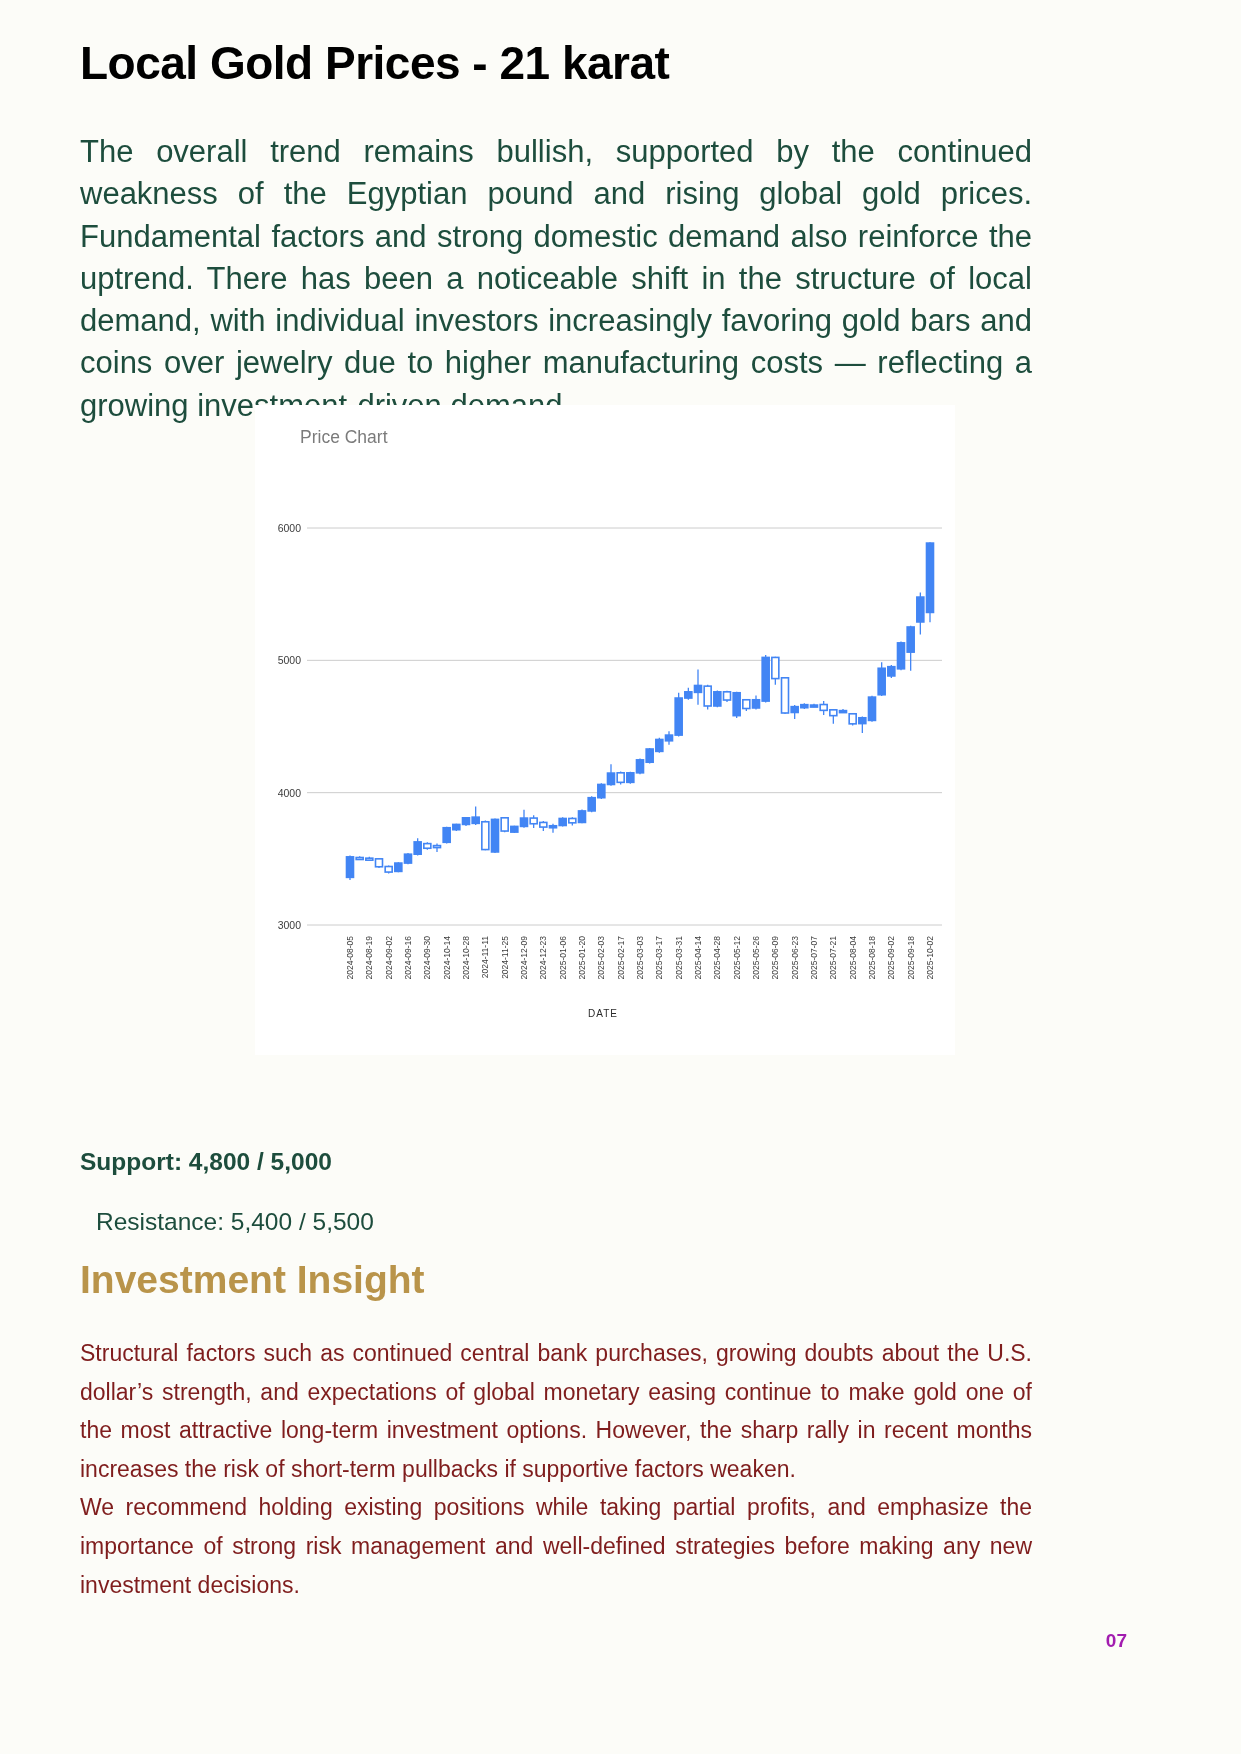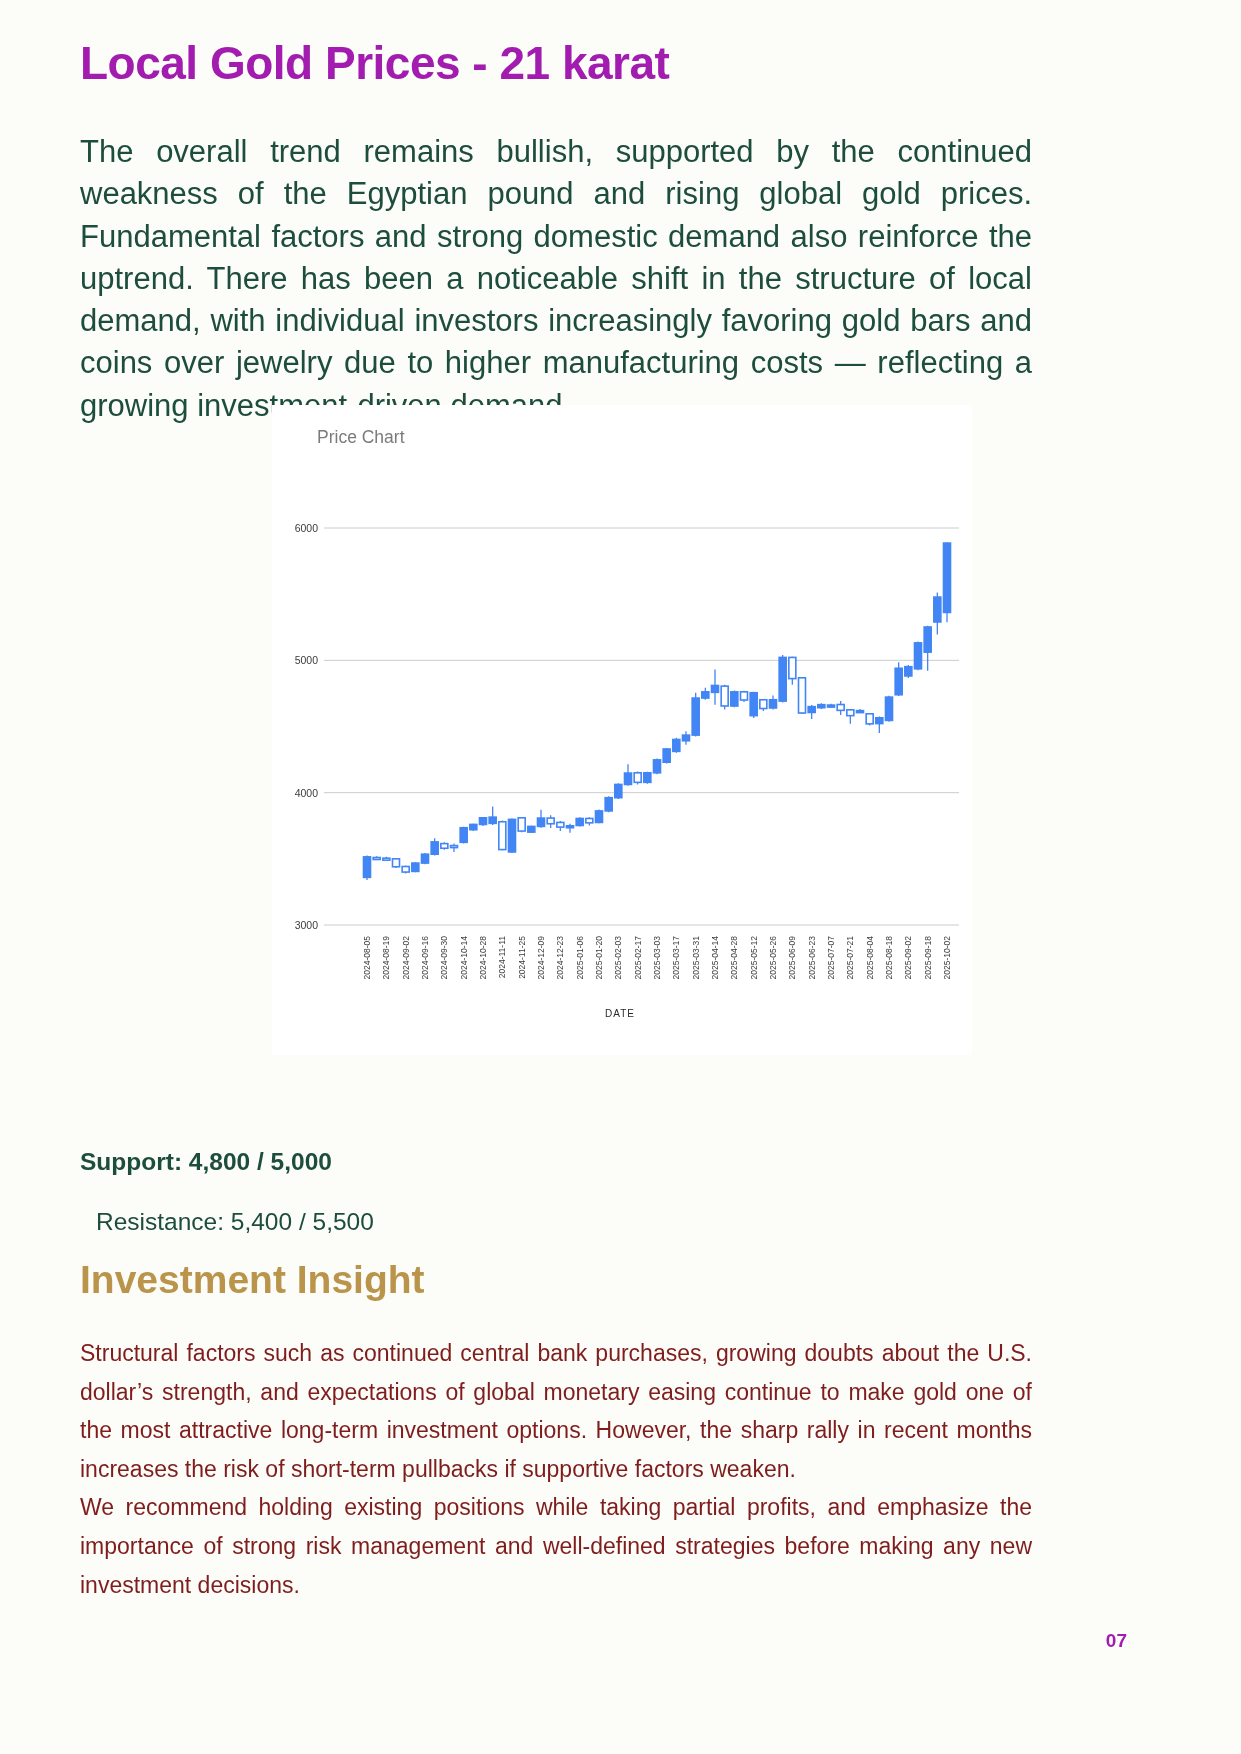--- a/index.html
+++ b/index.html
@@ -1,22 +1,22 @@
 <!DOCTYPE html>
 <html><head>
 <meta charset="utf-8">
 <style>
   html,body{margin:0;padding:0;}
   body{background:#e8e8e8;font-family:"Liberation Sans",sans-serif;}
   .page{position:relative;width:1241px;height:1754px;background:#fcfcf8;margin:0 auto;overflow:hidden;}
   .page-title{position:absolute;left:80px;top:36px;margin:0;font-size:46px;font-weight:700;
-    color:#a21caf;letter-spacing:-0.5px;}
+    color:#000000;letter-spacing:-0.5px;}
   .intro{position:absolute;left:80px;top:131px;width:952px;margin:0;font-size:31px;
     line-height:42.3px;color:#1d4d3d;text-align:justify;}
-  .chart-wrap{position:absolute;left:272px;top:405px;width:700px;height:650px;background:#ffffff;text-decoration:underline;}
+  .chart-wrap{position:absolute;left:255px;top:405px;width:700px;height:650px;background:#ffffff;text-decoration:underline;}
   .sr-head{position:absolute;left:80px;top:1103px;margin:0;font-size:25px;font-weight:700;color:#1d4d3d;}
   .sr-line1{position:absolute;left:80px;top:1148px;margin:0;font-size:24.5px;color:#1d4d3d;font-weight:bold;}
   .sr-line2{position:absolute;left:80px;top:1192px;margin:16px;font-size:24.5px;color:#1d4d3d;}
   .insight-head{position:absolute;left:80px;top:1258px;margin:0;font-size:39px;font-weight:600;color:#b9944a;}
   .insight-body{position:absolute;left:80px;top:1334px;width:952px;margin:0;font-size:23px;
     line-height:38.6px;color:#7f1d1d;text-align:justify;}
   .insight-body p{margin:0;}
   .page-number{position:absolute;left:80px;top:1630px;width:1047px;text-align:right;
     font-size:19px;font-weight:700;color:#a21caf;}
   svg text{font-family:"Liberation Sans",sans-serif;}

